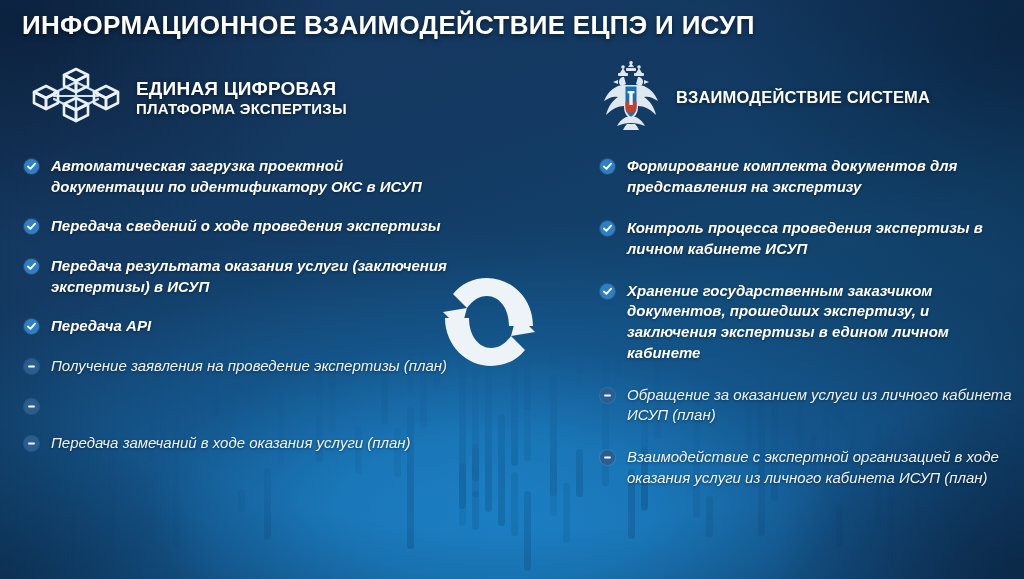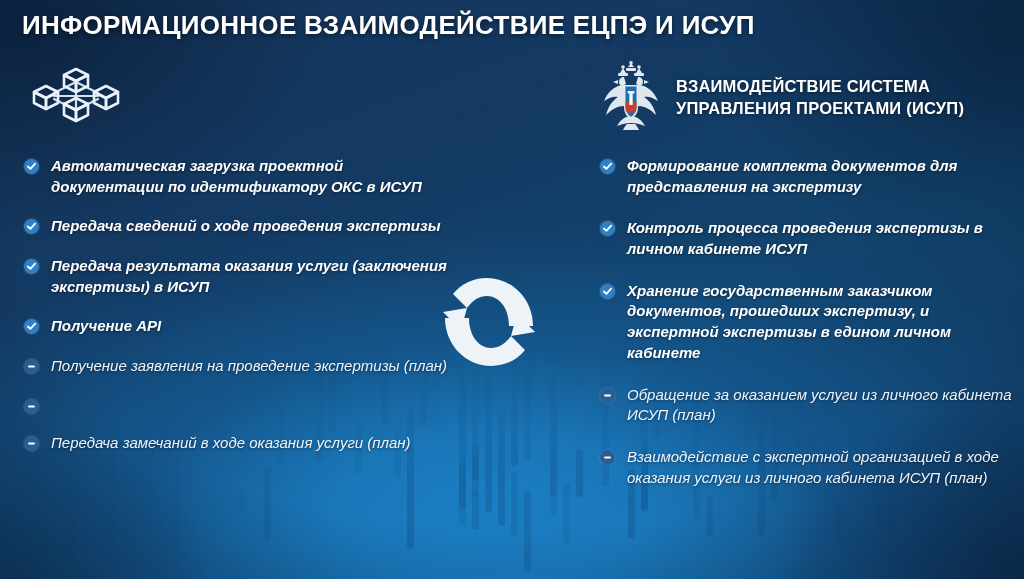--- a/index.html
+++ b/index.html
@@ -355,20 +355,24 @@
             <path d="M88 27 L88 38 L76 44 L76 33 Z"></path>
           </g>
 
           <g>
             <path d="M46 33 L58 39 L46 45 L34 39 Z"></path>
             <path d="M34 39 L34 50 L46 56 L46 45 Z"></path>
             <path d="M58 39 L58 50 L46 56 L46 45 Z"></path>
           </g>
         </svg>
       </span>
+      <span class="col-head-text">
+        <div class="head-line1">ЕДИНАЯ ЦИФРОВАЯ</div>
+        <div class="head-line2">ПЛАТФОРМА ЭКСПЕРТИЗЫ</div>
+      </span>
     </div>
 
     <ul class="bullets" id="left-list">
         <li class="bullet done">
           <span class="bullet-icon check">
             <span class="glyph">
               <svg width="9" height="9" viewBox="0 0 10 10">
                 <path d="M1 5 L3.8 7.6 L9 1.8" fill="none" stroke="#ffffff" stroke-width="2" stroke-linecap="round" stroke-linejoin="round"></path>
               </svg>
             </span>
@@ -396,21 +400,21 @@
           <span class="bullet-text">Передача результата оказания услуги (заключения экспертизы) в ИСУП</span>
         </li>
         <li class="bullet done">
           <span class="bullet-icon check">
             <span class="glyph">
               <svg width="9" height="9" viewBox="0 0 10 10">
                 <path d="M1 5 L3.8 7.6 L9 1.8" fill="none" stroke="#ffffff" stroke-width="2" stroke-linecap="round" stroke-linejoin="round"></path>
               </svg>
             </span>
           </span>
-          <span class="bullet-text">Получение API</span>
+          <span class="bullet-text">Передача API</span>
         </li>
         <li class="bullet plan">
           <span class="bullet-icon minus">
             <span class="glyph">
               <svg width="9" height="9" viewBox="0 0 10 10">
                 <rect x="1.2" y="4" width="7.6" height="2" rx="1" fill="#ffffff"></rect>
               </svg>
             </span>
           </span>
           <span class="bullet-text">Получение заявления на проведение экспертизы (план)</span>
@@ -485,21 +489,20 @@
           <path d="M25.5 25.5 L36.5 25.5 L36.5 45.5 C36.5 50.5 34 54 31 55.8
                    C28 54 25.5 50.5 25.5 45.5 Z" fill="#1b6fb0"></path>
           <path d="M25.5 41 L36.5 41 L36.5 45.5 C36.5 48 36 50 35 51.6 L27 51.6
                    C26 50 25.5 48 25.5 45.5 Z" fill="#c5402f"></path>
           <rect x="29.3" y="30" width="3.4" height="14" fill="#f2f6f9"></rect>
           <rect x="27.6" y="30" width="6.8" height="2.4" fill="#f2f6f9"></rect>
         </svg>
       </span>
       <span class="col-head-text">
         <div class="head-line1">ВЗАИМОДЕЙСТВИЕ СИСТЕМА</div>
-        <div class="head-line2">УПРАВЛЕНИЯ ПРОЕКТАМИ (ИСУП)</div>
       </span>
     </div>
 
     <ul class="bullets" id="right-list">
         <li class="bullet done">
           <span class="bullet-icon check">
             <span class="glyph">
               <svg width="9" height="9" viewBox="0 0 10 10">
                 <path d="M1 5 L3.8 7.6 L9 1.8" fill="none" stroke="#ffffff" stroke-width="2" stroke-linecap="round" stroke-linejoin="round"></path>
               </svg>
@@ -518,21 +521,21 @@
           <span class="bullet-text">Контроль процесса проведения экспертизы в личном кабинете ИСУП</span>
         </li>
         <li class="bullet done">
           <span class="bullet-icon check">
             <span class="glyph">
               <svg width="9" height="9" viewBox="0 0 10 10">
                 <path d="M1 5 L3.8 7.6 L9 1.8" fill="none" stroke="#ffffff" stroke-width="2" stroke-linecap="round" stroke-linejoin="round"></path>
               </svg>
             </span>
           </span>
-          <span class="bullet-text">Хранение государственным заказчиком документов, прошедших экспертизу, и экспертной экспертизы в едином личном кабинете</span>
+          <span class="bullet-text">Хранение государственным заказчиком документов, прошедших экспертизу, и заключения экспертизы в едином личном кабинете</span>
         </li>
         <li class="bullet plan">
           <span class="bullet-icon minus">
             <span class="glyph">
               <svg width="9" height="9" viewBox="0 0 10 10">
                 <rect x="1.2" y="4" width="7.6" height="2" rx="1" fill="#ffffff"></rect>
               </svg>
             </span>
           </span>
           <span class="bullet-text">Обращение за оказанием услуги из личного кабинета ИСУП (план)</span>

